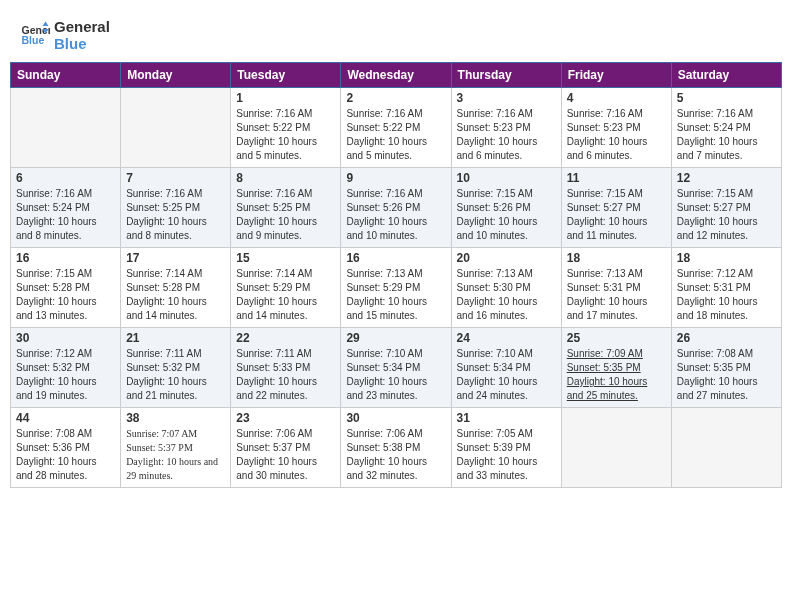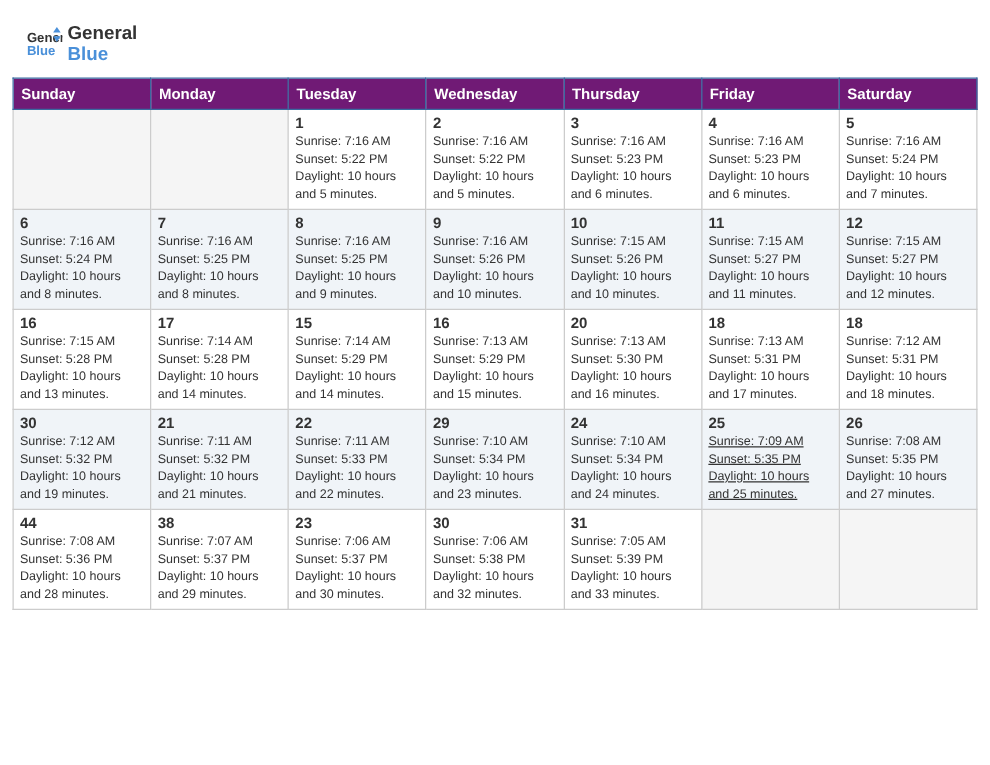--- a/index.html
+++ b/index.html
@@ -280,21 +280,21 @@
       </tr>
       <tr>
         <td>
           <span class="day-num">44</span>
           <div class="day-info" style="white-space: pre-line;">Sunrise: 7:08 AM
 Sunset: 5:36 PM
 Daylight: 10 hours and 28 minutes.</div>
         </td>
         <td>
           <span class="day-num">38</span>
-          <div class="day-info" style="white-space: pre-line;">Sunrise: 7:07 AM
+          <div class="day-info" style="white-space: pre-line; font-family: Liberation Serif, serif;">Sunrise: 7:07 AM
 Sunset: 5:37 PM
 Daylight: 10 hours and 29 minutes.</div>
         </td>
         <td>
           <span class="day-num">23</span>
           <div class="day-info" style="white-space: pre-line;">Sunrise: 7:06 AM
 Sunset: 5:37 PM
 Daylight: 10 hours and 30 minutes.</div>
         </td>
         <td>

